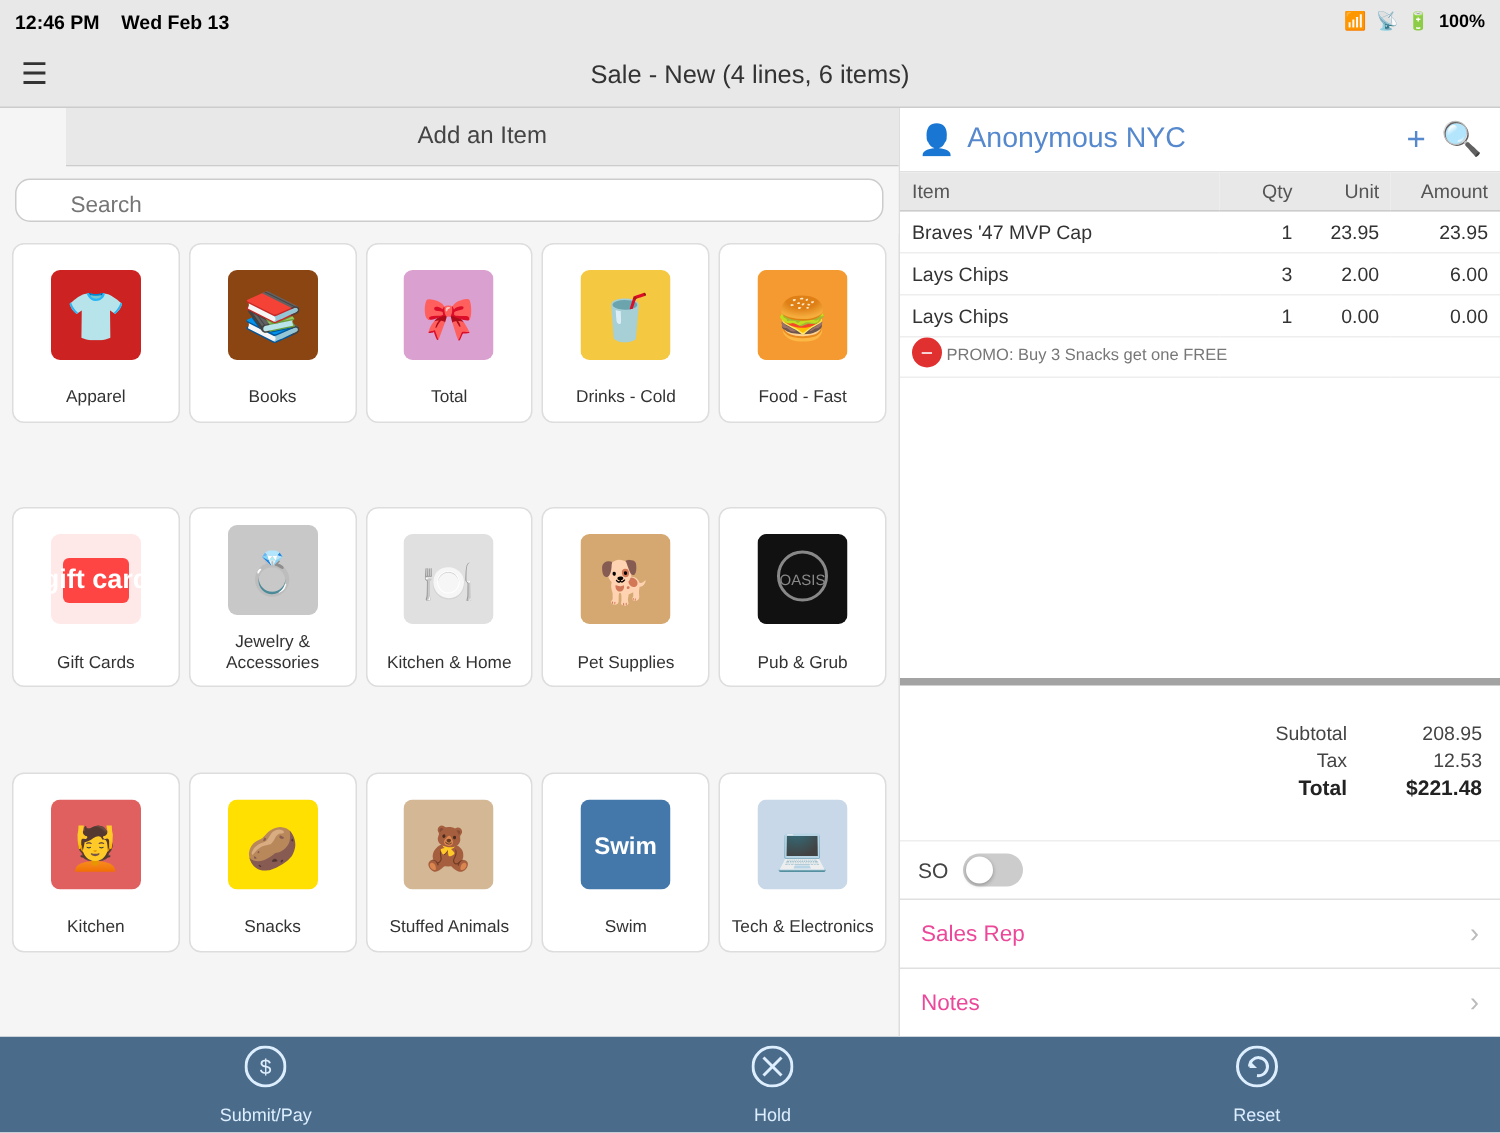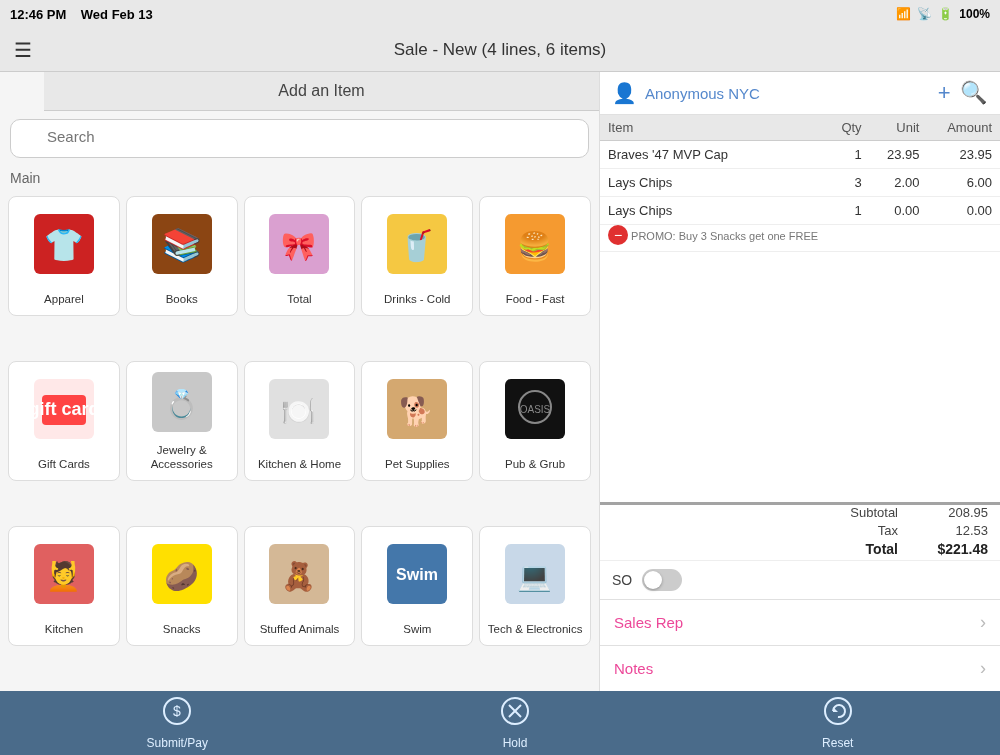--- a/index.html
+++ b/index.html
@@ -14,48 +14,48 @@
     #header .menu-icon { position: absolute; left: 14px; font-size: 20px; color: #333; cursor: pointer; }
     #header .title { font-size: 17px; font-weight: 500; color: #333; }
 
     
     #main { display: flex; height: calc(755px - 28px - 44px - 64px); }
 
     
     #left-panel { flex: 0 0 600px; background: #f5f5f5; display: flex; flex-direction: column; border-right: 1px solid #ddd; }
     #add-item-header { background: #e8e8e8; text-align: center; padding: 10px; font-size: 16px; color: #444; font-weight: 400; border-bottom: 1px solid #ccc; margin-left: 44px; }
     #search-bar { padding: 8px 10px; background: #f5f5f5; }
-    #search-input { width: 100%; padding: 8px 14px 12px 36px; border-radius: 10px; border: 1px solid #ccc; background: #fff; font-size: 15px; color: #999; position: relative; }
+    #search-input { width: 100%; padding: 8px 14px 2px 36px; border-radius: 10px; border: 1px solid #ccc; background: #fff; font-size: 15px; color: #999; position: relative; }
     .search-wrapper { position: relative; }
     .search-wrapper .search-icon-inner { position: absolute; left: 10px; top: 50%; transform: translateY(-50%); color: #aaa; font-size: 14px; }
     #category-label { padding: 4px 10px; font-size: 14px; color: #666; }
     #categories-grid { display: grid; grid-template-columns: repeat(5, 1fr); gap: 6px; padding: 6px 8px; overflow-y: auto; flex: 1; }
     .category-item { background: #fff; border-radius: 8px; border: 1px solid #ddd; display: flex; flex-direction: column; align-items: center; justify-content: flex-end; cursor: pointer; overflow: hidden; height: 120px; padding-bottom: 6px; }
     .category-item .cat-img { width: 100%; flex: 1; display: flex; align-items: center; justify-content: center; overflow: hidden; }
     .category-item .cat-label { font-size: 11.5px; color: #333; text-align: center; padding: 2px 4px; font-weight: 400; line-height: 1.2; }
 
     
     #right-panel { flex: 1; background: #fff; display: flex; flex-direction: column; }
     #customer-bar { display: flex; align-items: center; padding: 8px 12px; border-bottom: 1px solid #e0e0e0; gap: 8px; }
     #customer-bar .customer-icon { color: #5588cc; font-size: 20px; }
-    #customer-bar .customer-name { flex: 1; font-size: 15px; color: #5588cc; }
+    #customer-bar .customer-name { flex: 1; font-size: 19px; color: #5588cc; }
     #customer-bar .action-icons { display: flex; gap: 10px; }
     #customer-bar .action-icons span { font-size: 22px; color: #5588cc; cursor: pointer; }
 
     #order-table { flex: 1; overflow-y: auto; }
     #order-table table { width: 100%; border-collapse: collapse; font-size: 13px; }
     #order-table th { background: #e8e8e8; text-align: left; padding: 5px 8px; color: #555; font-weight: 400; border-bottom: 1px solid #ccc; }
     #order-table th.right { text-align: right; }
     #order-table td { padding: 6px 8px; border-bottom: 1px solid #eee; color: #333; }
     #order-table td.right { text-align: right; }
     #order-table tr.promo-row td { padding-top: 0; color: #777; font-size: 11px; }
     #order-table tr.promo-row .promo-text { color: #777; }
     .remove-btn { background: #e03030; color: #fff; border-radius: 50%; width: 20px; height: 20px; display: inline-flex; align-items: center; justify-content: center; font-size: 14px; cursor: pointer; }
 
-    #totals-section { padding: 0 12px; border-top: 3px solid #a3a3a3; }
+    #totals-section { padding: 24px 12px; border-top: 5px solid #a3a3a3; }
     .total-row { display: flex; justify-content: flex-end; gap: 30px; font-size: 13px; color: #444; margin-bottom: 3px; }
     .total-row.grand { font-weight: 700; font-size: 14px; color: #222; }
     .total-label { min-width: 70px; text-align: right; }
     .total-amount { min-width: 60px; text-align: right; }
 
     #so-section { padding: 8px 12px; display: flex; align-items: center; gap: 10px; border-top: 1px solid #eee; }
     .so-label { font-size: 14px; color: #444; }
     .toggle { width: 40px; height: 22px; background: #ccc; border-radius: 11px; position: relative; cursor: pointer; }
     .toggle-knob { position: absolute; top: 2px; left: 2px; width: 18px; height: 18px; background: #fff; border-radius: 50%; box-shadow: 0 1px 3px rgba(0,0,0,0.3); }
 
@@ -98,21 +98,20 @@
 <div id="main">
 
   <div id="left-panel">
     <div id="add-item-header">Add an Item</div>
     <div id="search-bar">
       <div class="search-wrapper">
         <span class="search-icon-inner">🔍</span>
         <input id="search-input" type="text" placeholder="Search" style="">
       </div>
     </div>
-    <div id="category-label">Main</div>
     <div id="categories-grid">
         <div class="category-item">
           <div class="cat-img">
             <svg width="60" height="60" viewBox="0 0 60 60">
               <rect width="60" height="60" fill="#cc2222" rx="6"></rect>
               <text x="30" y="42" text-anchor="middle" font-size="32">👕</text>
             </svg>
           </div>
           <div class="cat-label">Apparel</div>
         </div>

